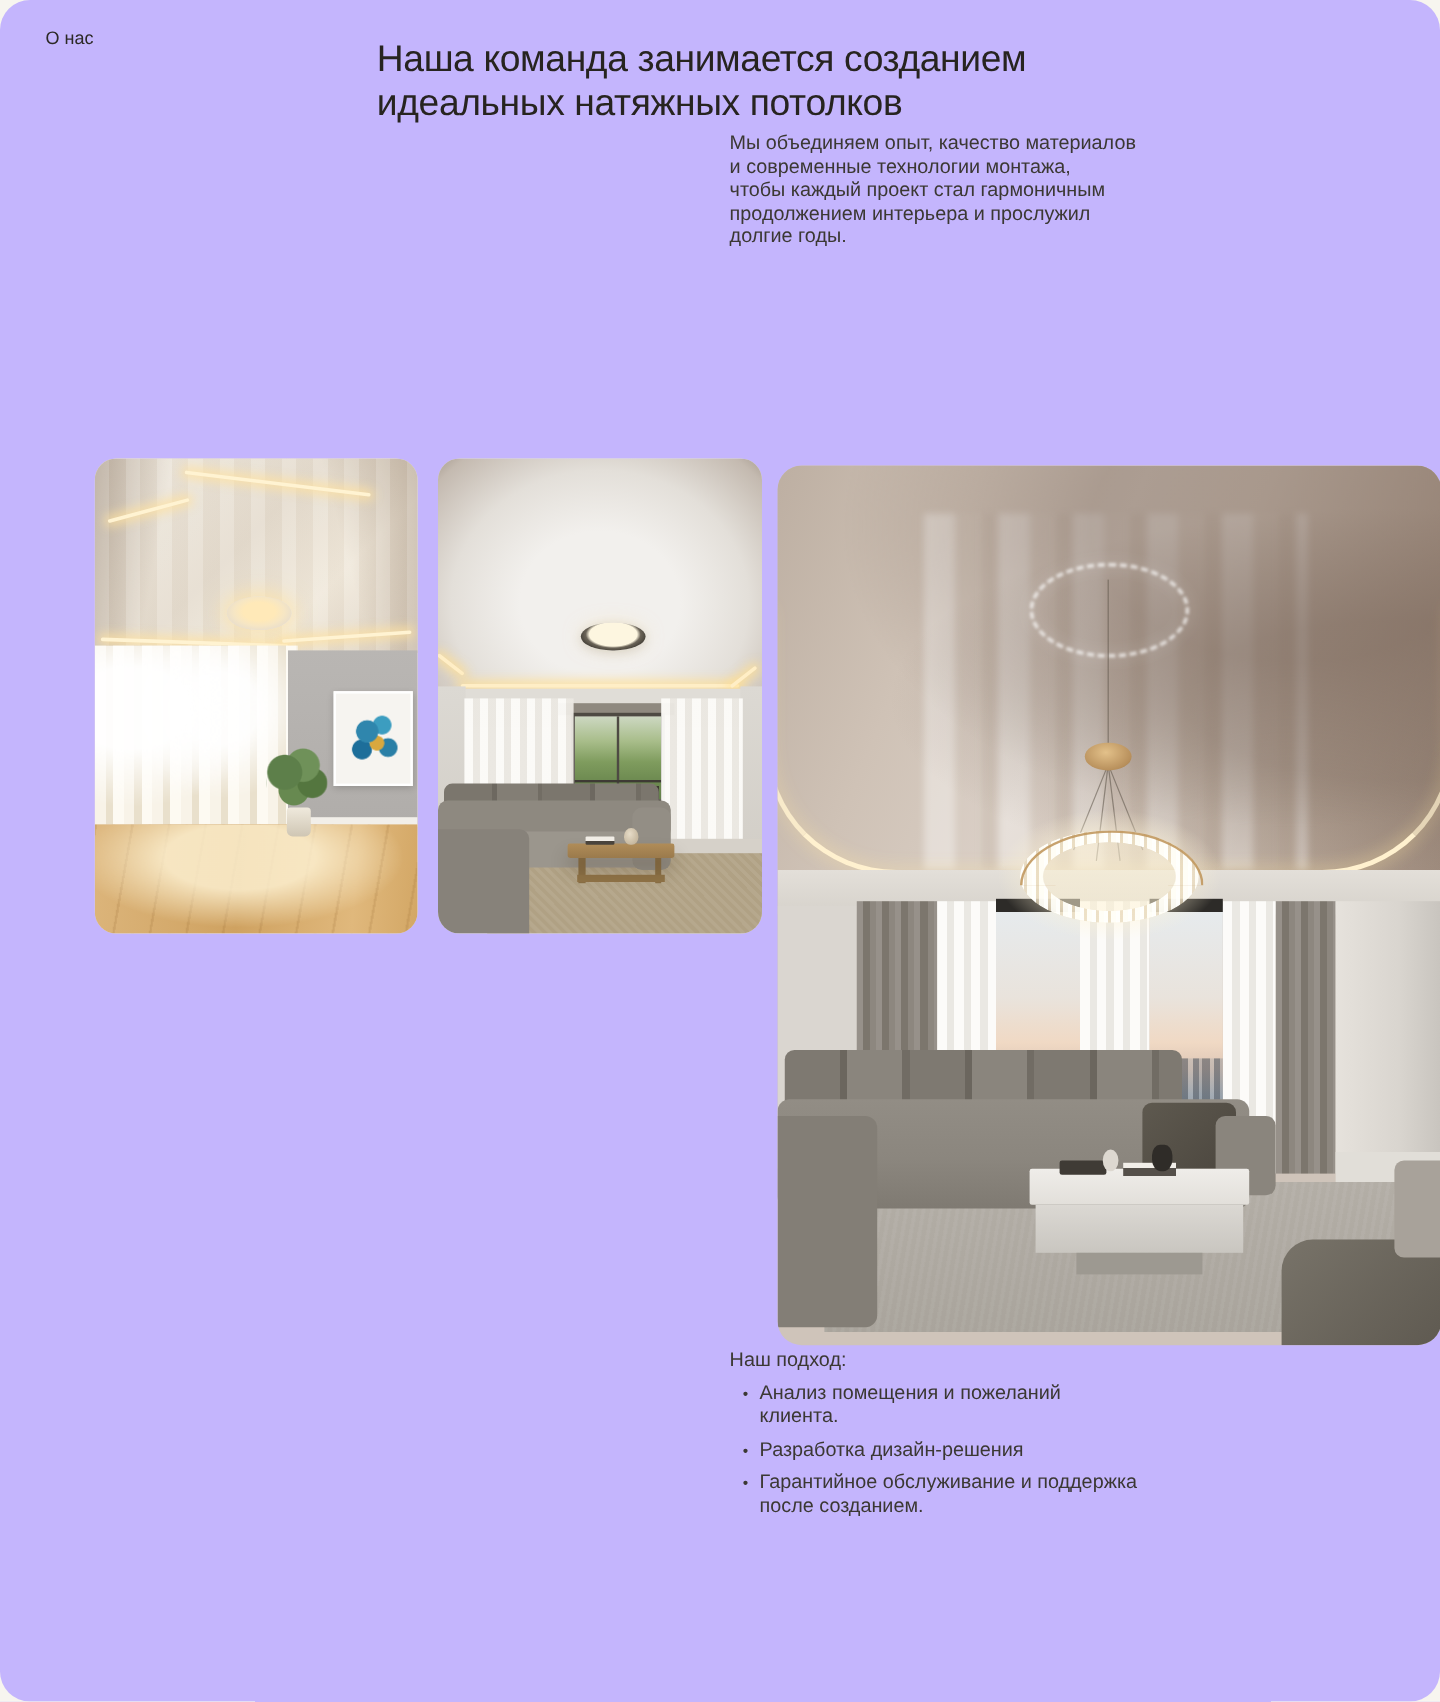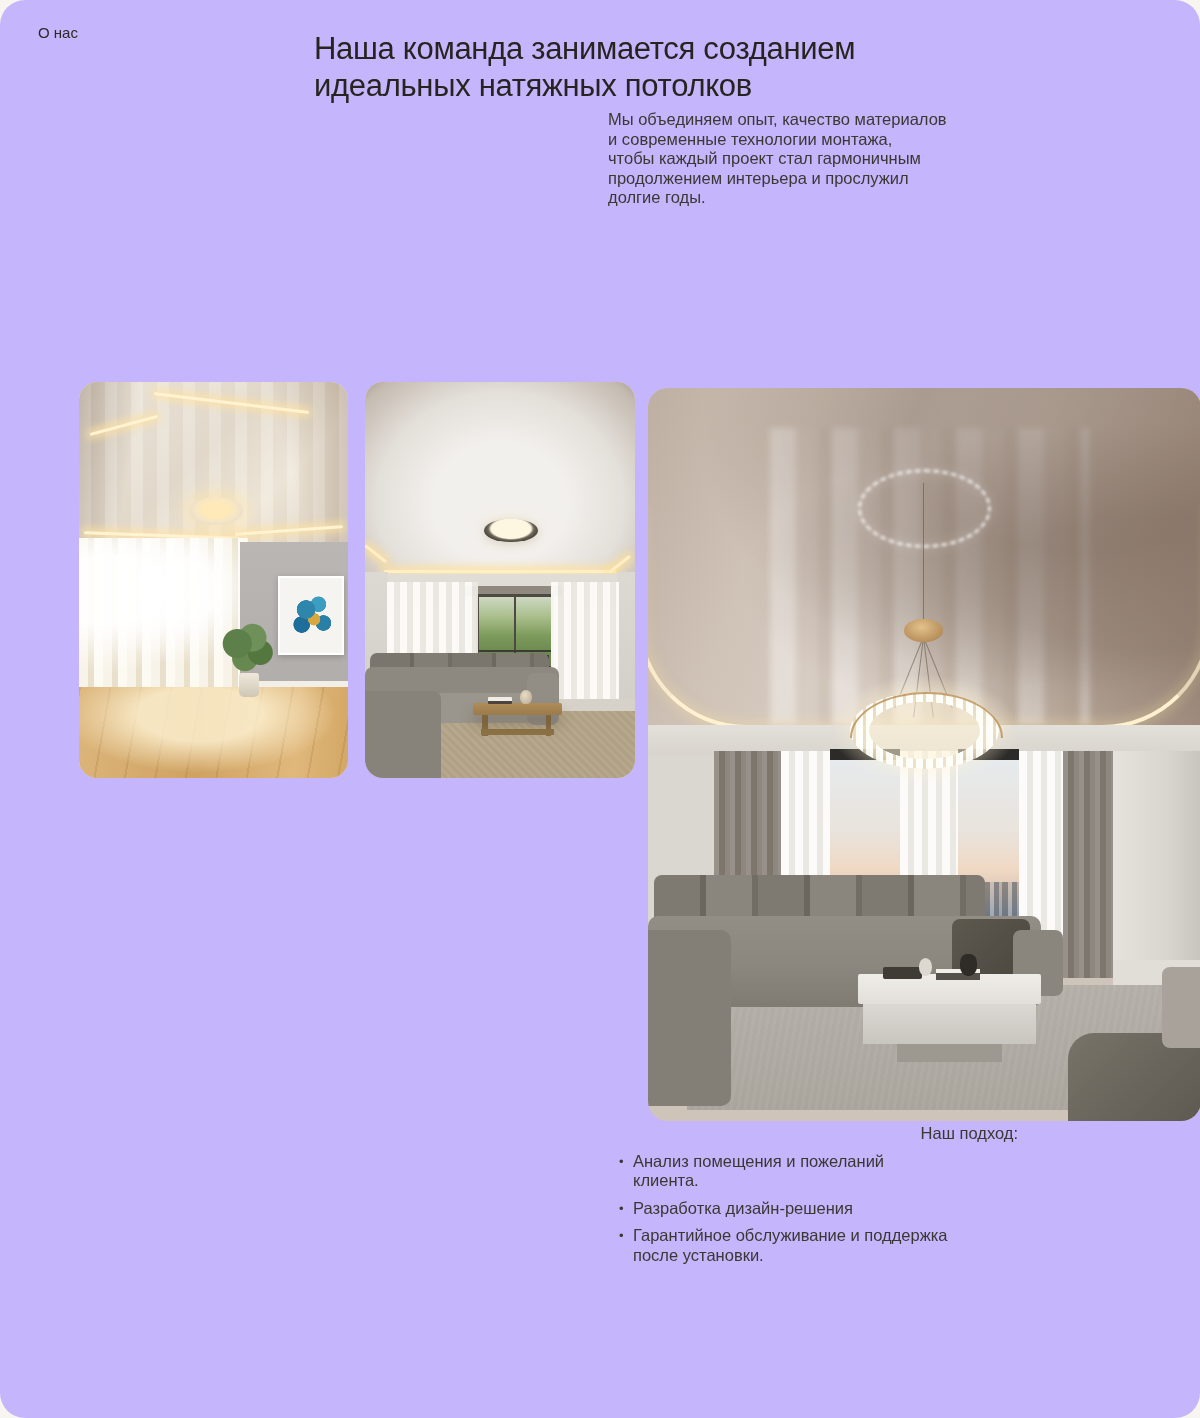--- a/index.html
+++ b/index.html
@@ -8,21 +8,21 @@
   .pre{white-space:pre-line;}
 
   .section-label{position:absolute;left:38px;top:24px;font-size:15px;color:#2c2926;}
   .heading{position:absolute;left:298px;top:14px;width:680px;margin:16px;
            font-size:31px;line-height:37px;font-weight:500;letter-spacing:-.3px;color:#272420;}
 
   .intro{position:absolute;left:608px;top:110px;width:400px;font-size:16.5px;line-height:19.5px;}
   .intro p{margin:0 0 6px 0;}
 
   .approach{position:absolute;left:608px;top:1124px;width:410px;font-size:16.5px;line-height:19.5px;}
-  .approach-title{margin:0 0 5px 0;text-align:right;}
+  .approach-title{margin:0 0 5px 0;}
   .approach ul{list-style:none;margin:0;padding:0;}
   .approach li{position:relative;padding-left:25px;margin:8px 0 1px 0;}
   .approach li::before{content:"•";position:absolute;left:11px;top:0;font-size:13px;color:#3b3833;}
   .conclusion{margin:4px 0 0 0;}
 
   
   .photo{position:absolute;overflow:hidden;border-radius:18px;}
   .photo *{position:absolute;}
   .photo-1{left:39px;top:366px;width:269px;height:396px;background:#e9e2d6;}
   .photo-2{left:325px;top:366px;width:270px;height:396px;background:#e8e5e0;}
@@ -289,17 +289,17 @@
     <div class="p3-chairR"></div>
   </figure>
 
   <div class="approach">
     <p class="approach-title pre">Наш подход:</p>
     <ul>
       <li class="pre">Анализ помещения и пожеланий
 клиента.</li>
       <li class="pre">Разработка дизайн-решения</li>
       <li class="pre">Гарантийное обслуживание и поддержка
-после установки.</li>
+после созданием.</li>
     </ul>
   </div>
 
 </div>
 
 </body></html>

